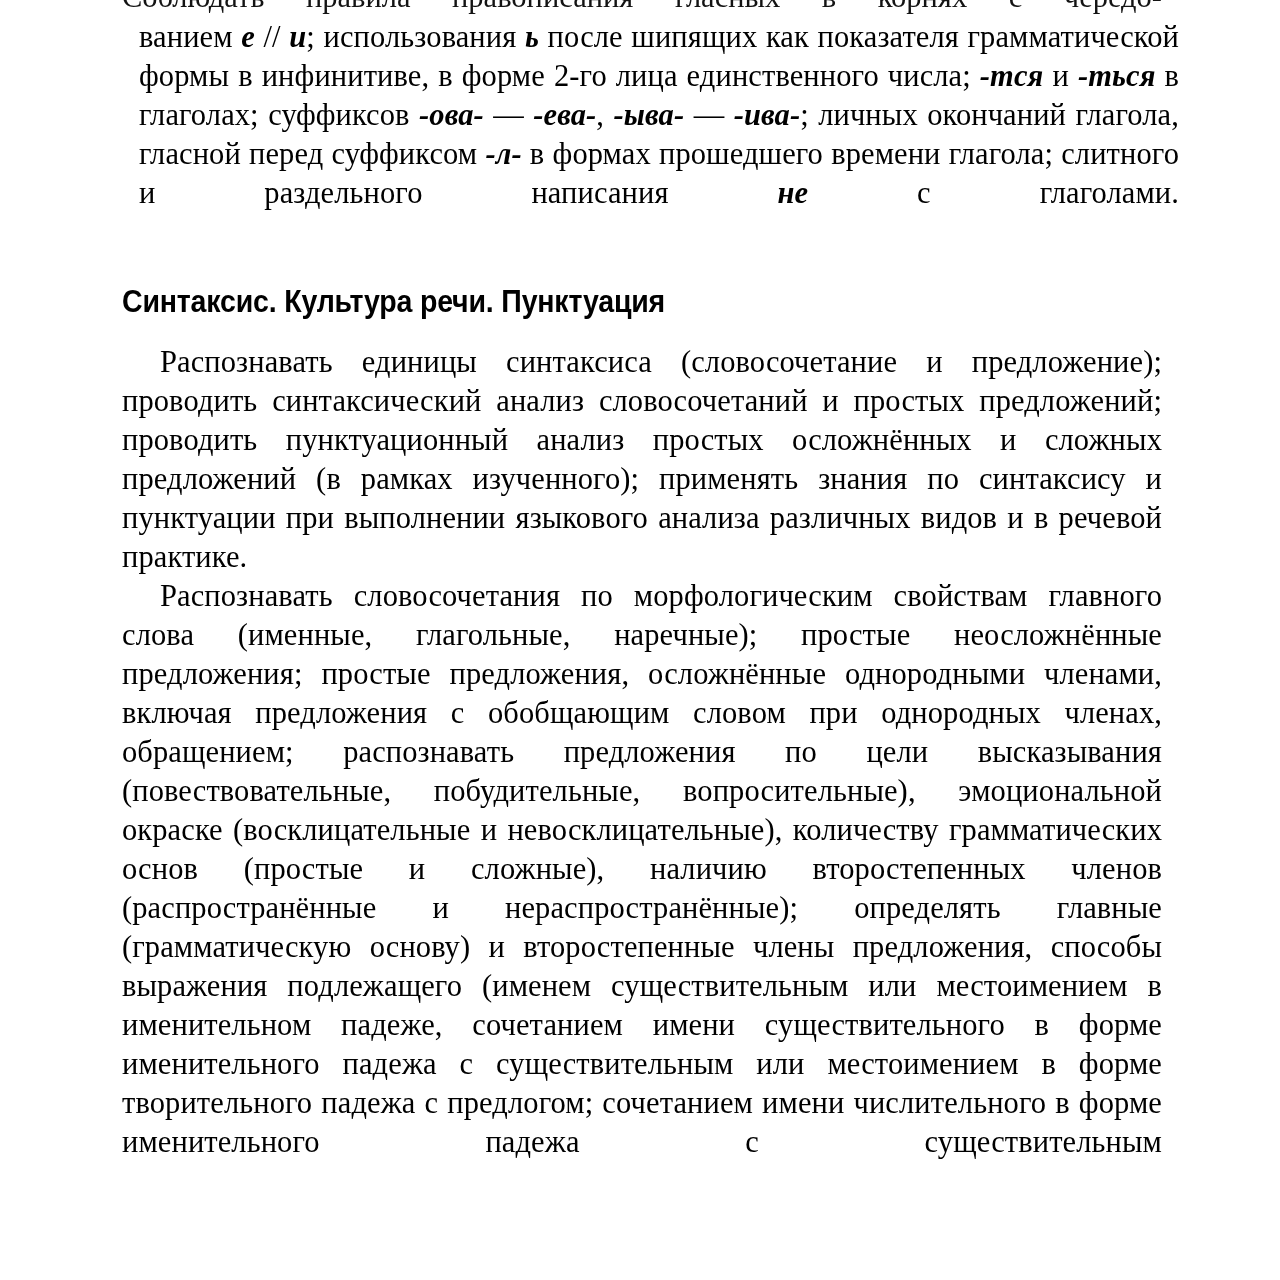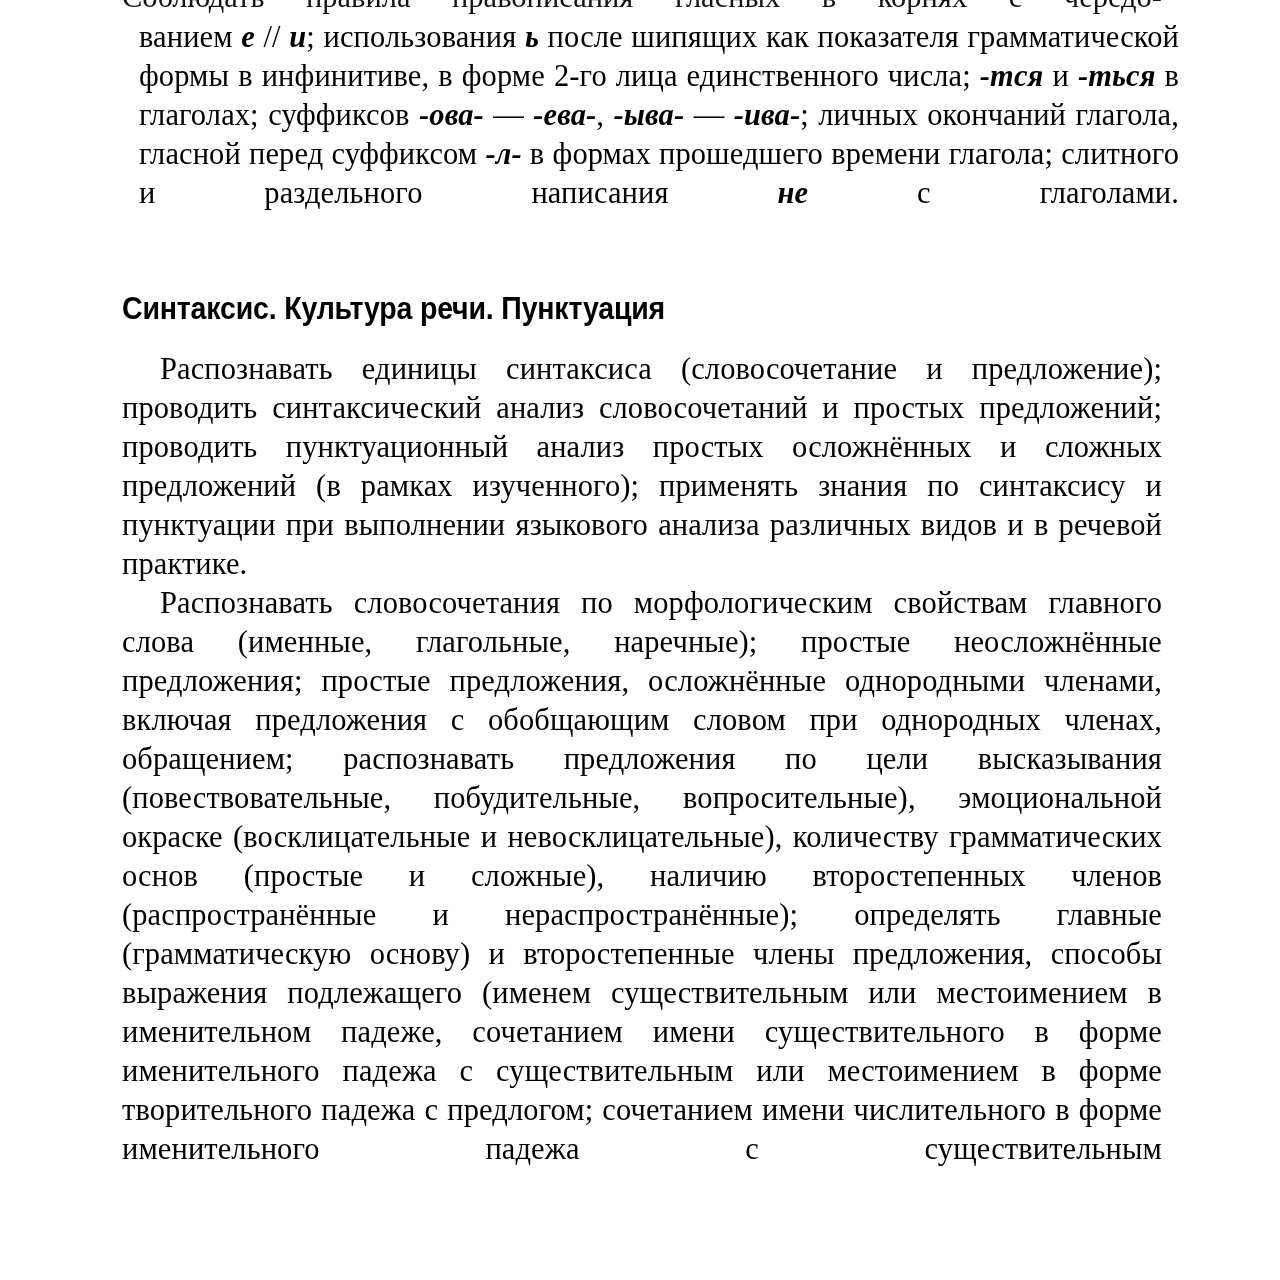--- a/index.html
+++ b/index.html
@@ -66,21 +66,21 @@
     color: #000;
   }
 
   em.morph {
     font-style: italic;
     font-weight: bold;
   }
   .spacer-after-heading  { height: 24px; }
 
   .block-1 { position: absolute; left: 122px; top: 18px;  width: 1040px; margin-left: 17px; }
-  .block-2 { position: absolute; left: 122px; top: 292px; width: 1040px; }
+  .block-2 { position: absolute; left: 122px; top: 285px; width: 1040px; }
 </style>
 </head>
 <body>
 
 <div id="page">
 
   <div class="clipped-line">Соблюдать правила правописания гласных в корнях с чередо-</div>
 
   <div class="block-1">
     <p class="para cont last-justify"><span>ванием </span><em class="morph">е</em><span> // </span><em class="morph">и</em><span>; использования </span><em class="morph">ь</em><span> после шипящих как показателя грамматической формы в инфинитиве, в форме 2-го лица единственного числа; </span><em class="morph">-тся</em><span> и </span><em class="morph">-ться</em><span> в глаголах; суффиксов </span><em class="morph">-ова-</em><span> — </span><em class="morph">-ева-</em><span>, </span><em class="morph">-ыва-</em><span> — </span><em class="morph">-ива-</em><span>; личных окончаний глагола, гласной перед суффиксом </span><em class="morph">-л-</em><span> в формах прошедшего времени глагола; слитного и раздельного написания </span><em class="morph">не</em><span> с глаголами.</span></p>

